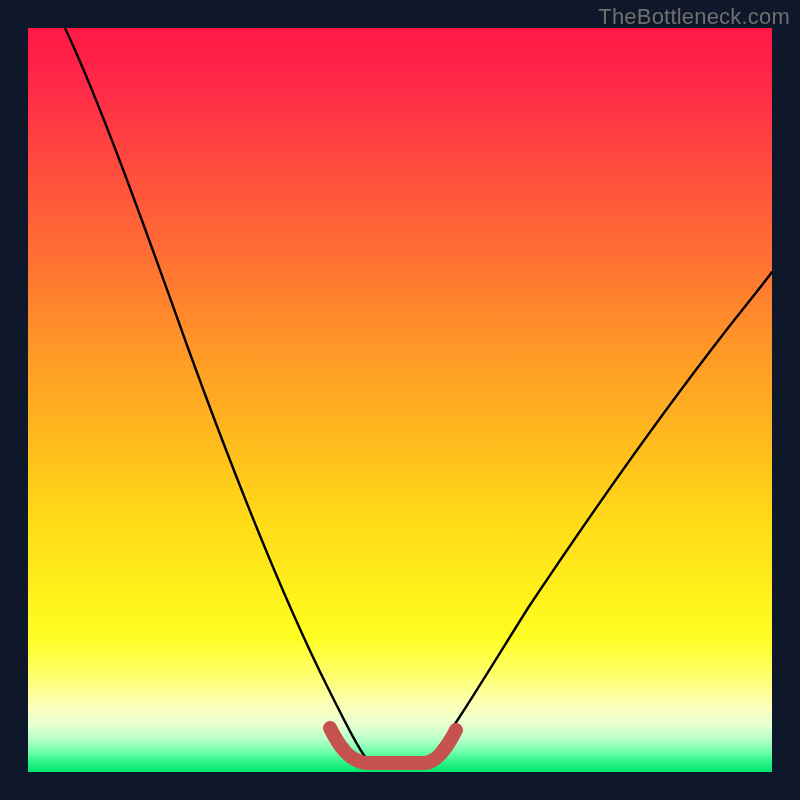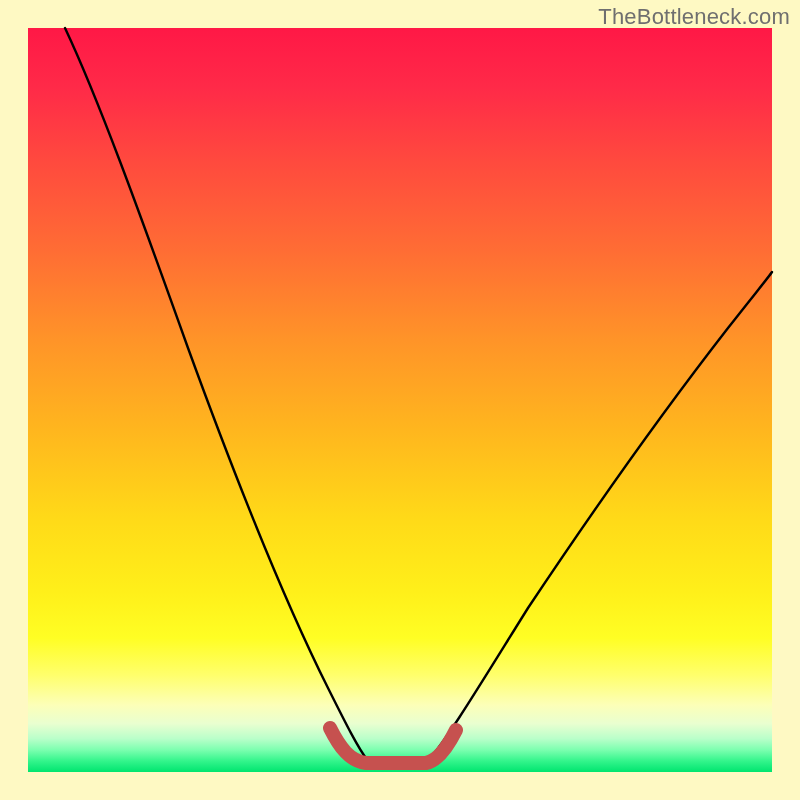--- a/index.html
+++ b/index.html
@@ -10,21 +10,21 @@
     background: #000;
     overflow: hidden;
     font-family: Arial, Helvetica, sans-serif;
   }
   .frame {
     position: absolute;
     left: 0;
     top: 0;
     width: 800px;
     height: 800px;
-    background: #fef9c3;
+    background: #0f172a;
   }
   .plot {
     position: absolute;
     left: 28px;
     top: 28px;
     width: 744px;
     height: 744px;
     background: linear-gradient(to bottom,
       #ff1846 0%,
       #ff2a48 8%,

